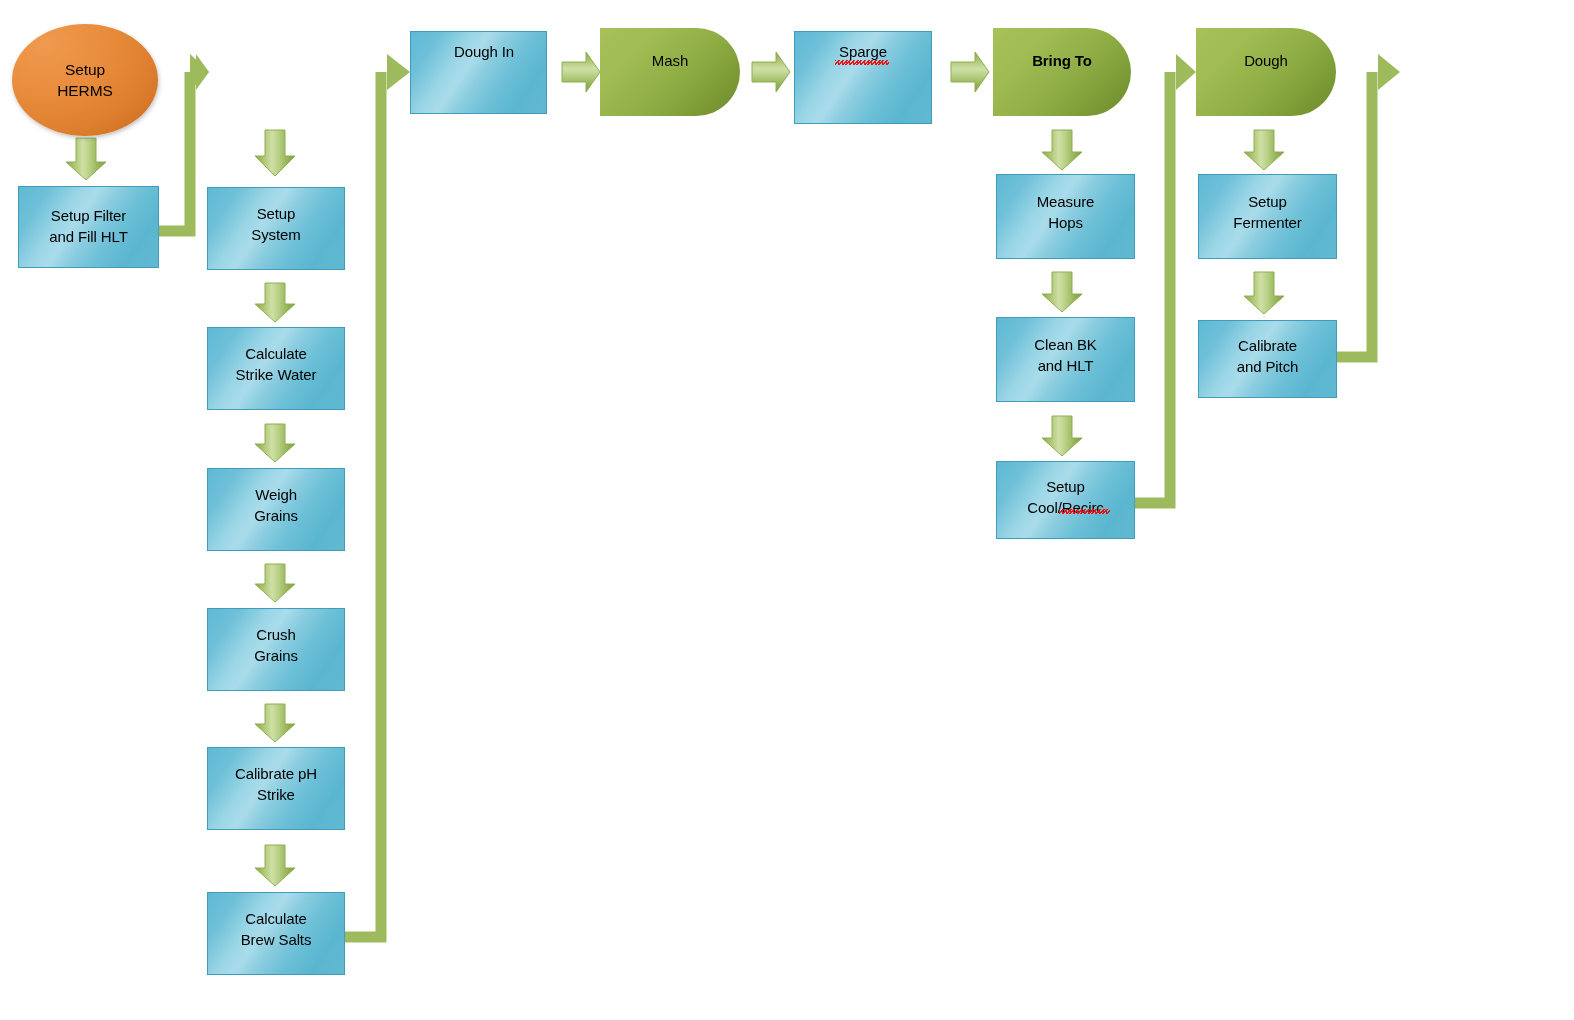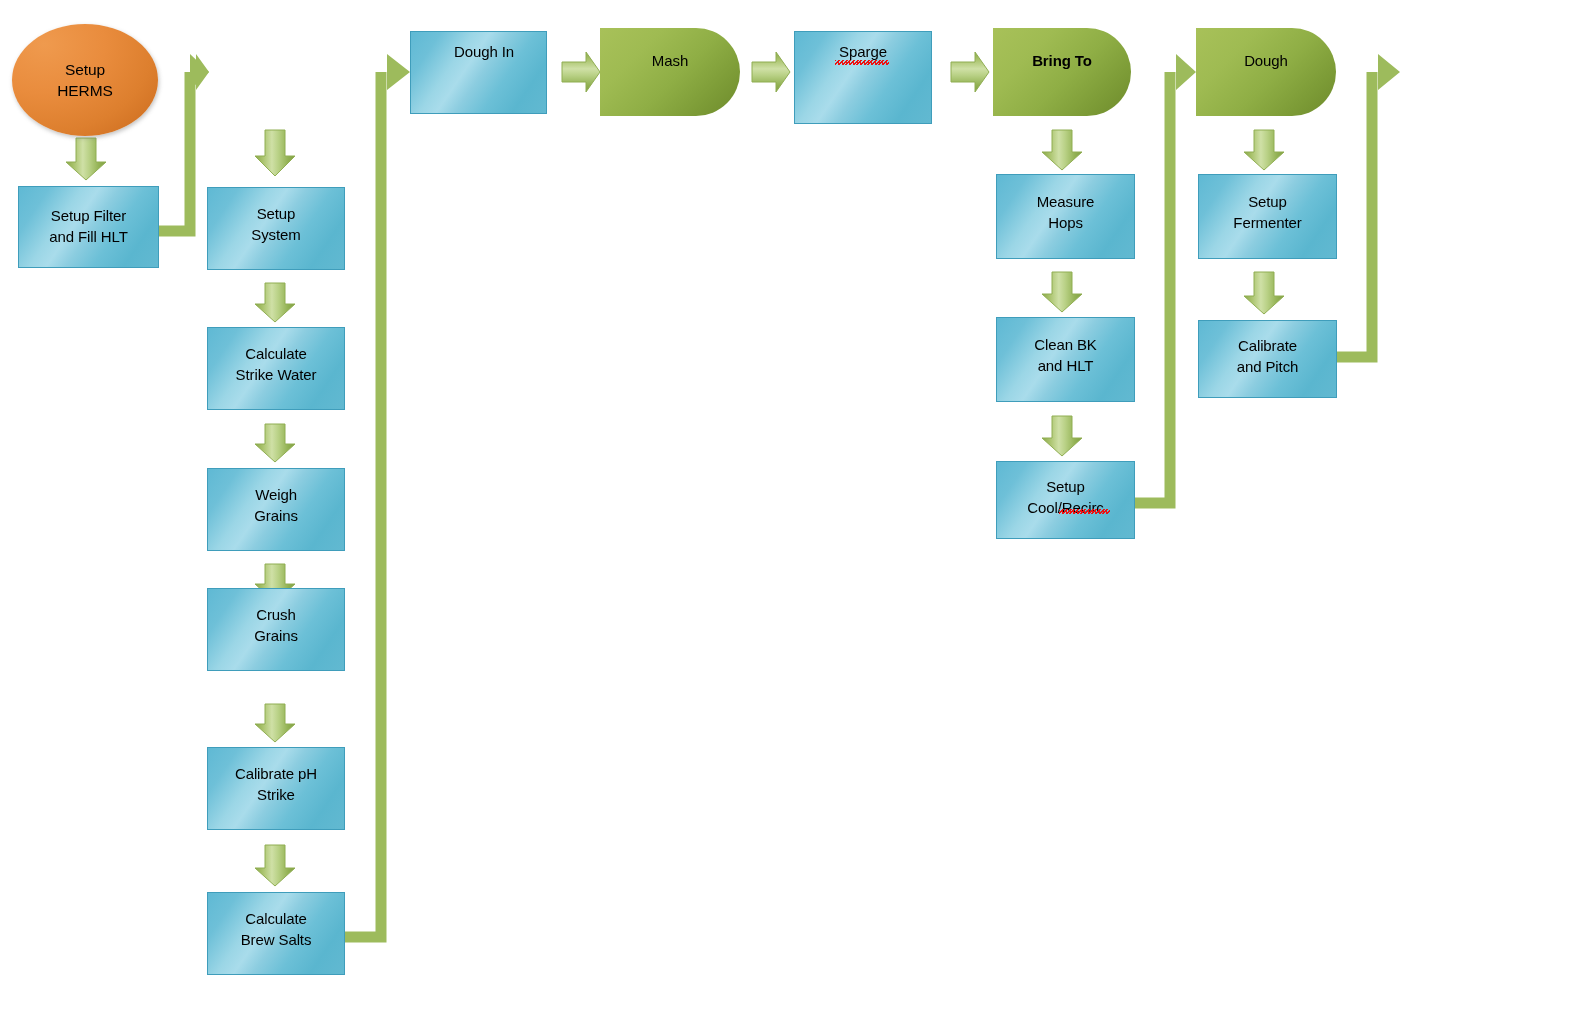--- a/index.html
+++ b/index.html
@@ -240,21 +240,21 @@
     <div class="proc" style="left:207px; top:327px; width:136px; height:81px;">
       <span class="shape-label lbl-15" style="margin-top:-8px;">Calculate
 Strike Water</span>
     </div>
 
     <div class="proc" style="left:207px; top:468px; width:136px; height:81px;">
       <span class="shape-label lbl-15" style="margin-top:-8px;">Weigh
 Grains</span>
     </div>
 
-    <div class="proc" style="left:207px; top:588px; width:136px; height:81px;justify-content:center;">
+    <div class="proc" style="left:207px; top:608px; width:136px; height:81px;justify-content:center;">
       <span class="shape-label lbl-15" style="margin-top:-8px;">Crush
 Grains</span>
     </div>
 
     <div class="proc" style="left:207px; top:747px; width:136px; height:81px;">
       <span class="shape-label lbl-15" style="margin-top:-8px;">Calibrate pH
 Strike</span>
     </div>
 
     <div class="proc" style="left:207px; top:892px; width:136px; height:81px;">

